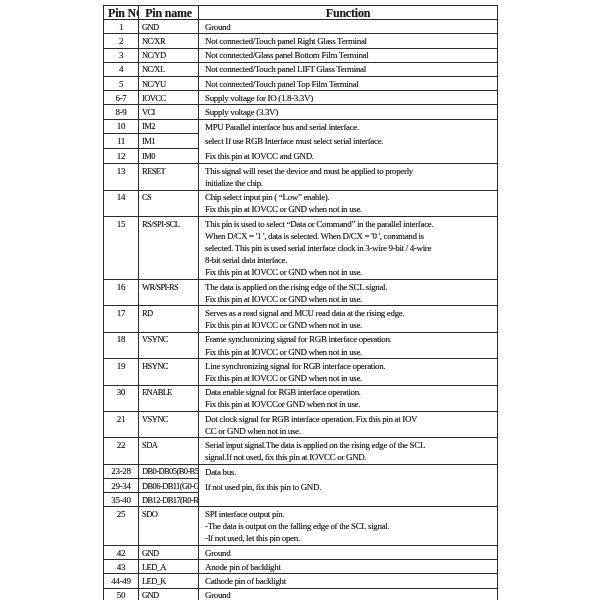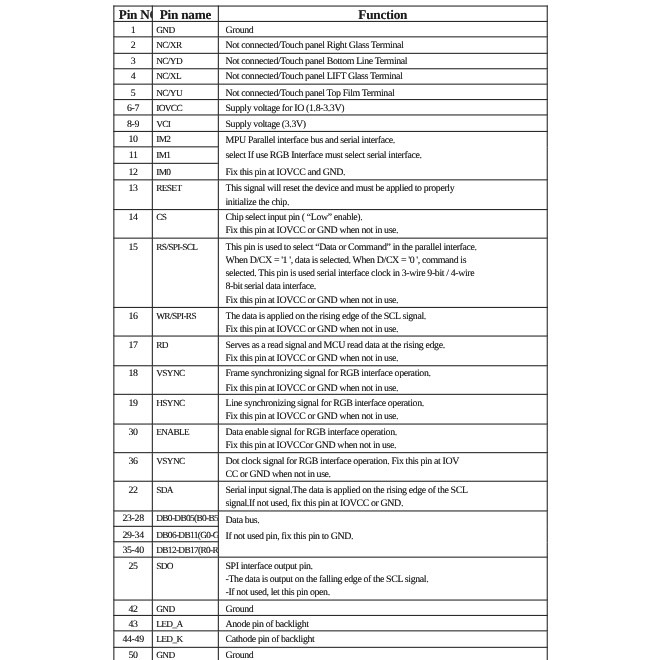--- a/index.html
+++ b/index.html
@@ -103,21 +103,21 @@
           <td class="cell-no">2</td>
           <td class="cell-name">NC/XR</td>
           <td class="cell-fn" rowspan="1">
             <div class="fn-line">Not connected/Touch panel Right Glass Terminal</div>
           </td>
         </tr>
         <tr>
           <td class="cell-no">3</td>
           <td class="cell-name">NC/YD</td>
           <td class="cell-fn" rowspan="1">
-            <div class="fn-line">Not connected/Touch panel Bottom Line Terminal</div>
+            <div class="fn-line">Not connected/Glass panel Bottom Film Terminal</div>
           </td>
         </tr>
         <tr>
           <td class="cell-no">4</td>
           <td class="cell-name">NC/XL</td>
           <td class="cell-fn" rowspan="1">
             <div class="fn-line">Not connected/Touch panel LIFT Glass Terminal</div>
           </td>
         </tr>
         <tr>
@@ -219,21 +219,21 @@
         </tr>
         <tr>
           <td class="cell-no">30</td>
           <td class="cell-name">ENABLE</td>
           <td class="cell-fn" rowspan="1">
             <div class="fn-line">Data enable signal for RGB interface operation.</div>
             <div class="fn-line">Fix this pin at IOVCCor GND when not in use.</div>
           </td>
         </tr>
         <tr>
-          <td class="cell-no">36</td>
+          <td class="cell-no">21</td>
           <td class="cell-name">VSYNC</td>
           <td class="cell-fn" rowspan="1">
             <div class="fn-line">Dot clock signal for RGB interface operation. Fix this pin at IOV</div>
             <div class="fn-line">CC or GND when not in use.</div>
           </td>
         </tr>
         <tr>
           <td class="cell-no">22</td>
           <td class="cell-name">SDA</td>
           <td class="cell-fn" rowspan="1">

